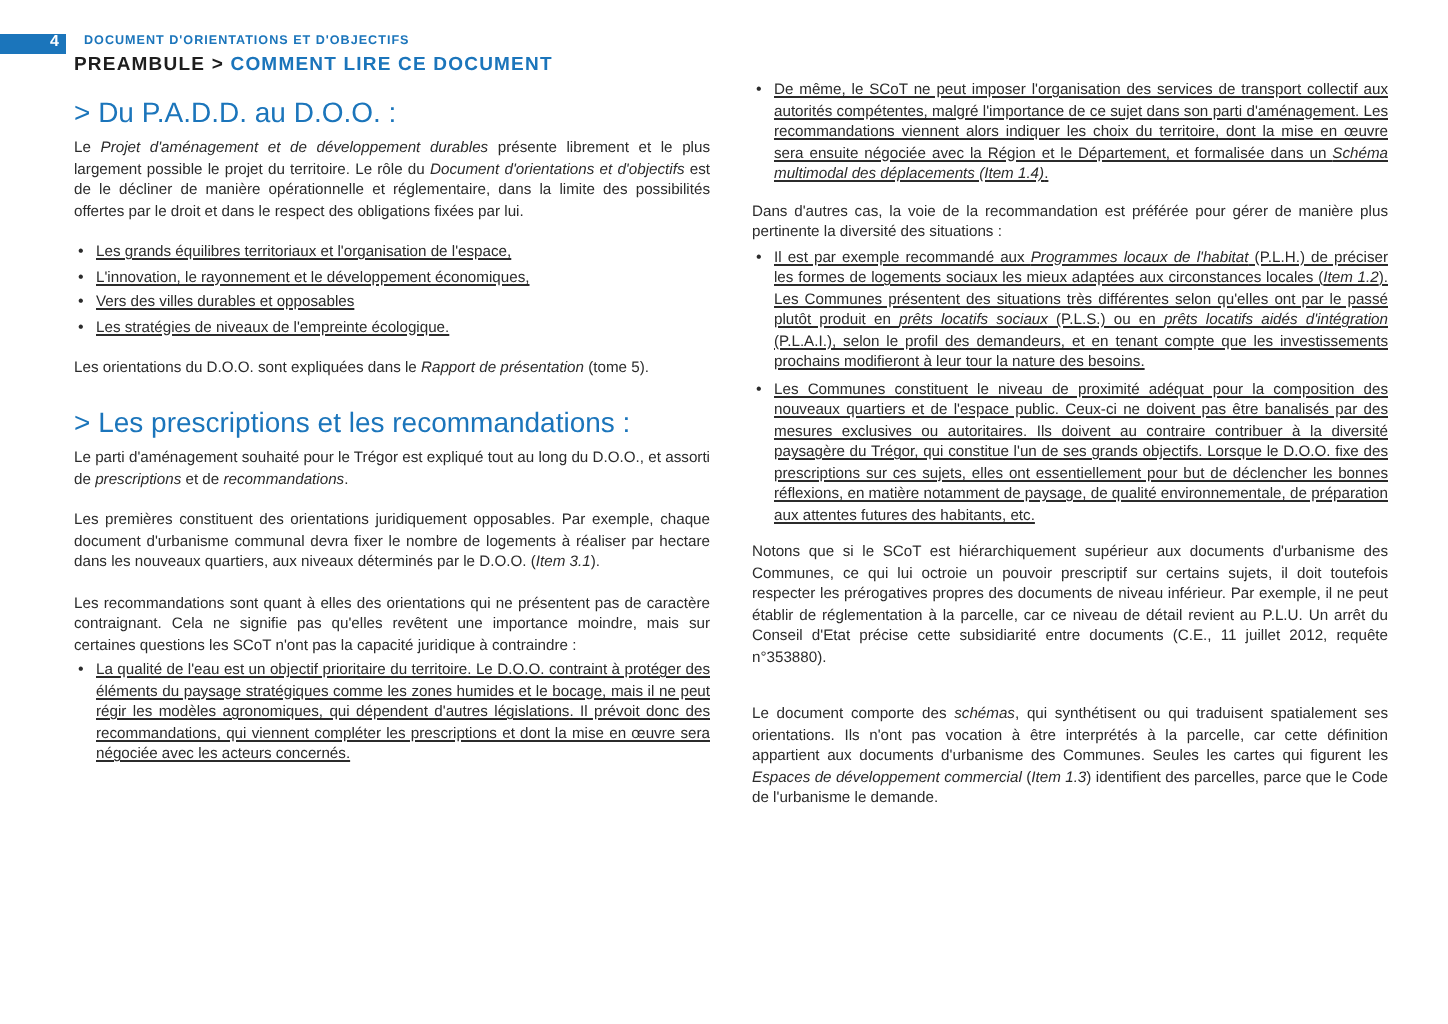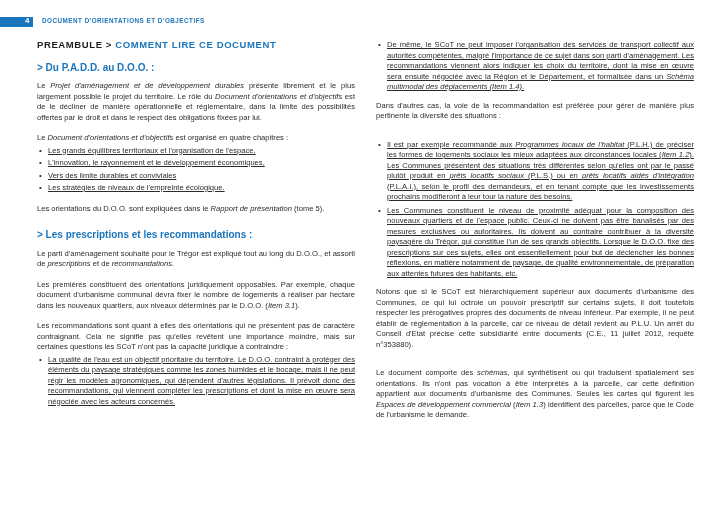--- a/index.html
+++ b/index.html
@@ -1,27 +1,27 @@
 <!DOCTYPE html>
 <html><head>
 <meta charset="utf-8">
 <style>
   html, body { margin:0; padding:0; background:#ffffff; }
   body { width:724px; height:512px; position:relative; overflow:hidden; font-family:"Liberation Sans", sans-serif; color:#2b2b2b; }
   .page-tab { position:absolute; left:0; top:17px; width:33px; height:10px; background:#1b75bb; }
   .page-num { position:absolute; left:25px; top:16px; font-size:8px; font-weight:bold; color:#ffffff; }
   .running-head { position:absolute; left:42px; top:17px; font-size:6.3px; font-weight:bold; color:#1b75bb; letter-spacing:0.5px; }
   .col { position:absolute; font-size:7.6px; line-height:10.5px; text-align:justify; }
-  .col-left { left:37px; top:40px; width:318px; }
+  .col-left { left:37px; top:28px; width:318px; }
   .col-right { left:376px; top:40px; width:318px; }
   .section-title { font-size:9.5px; font-weight:bold; letter-spacing:0.6px; margin:0 0 12px 0; }
   .section-title .pre { color:#1e1e1e; }
   .section-title .sep { color:#1e1e1e; }
   .section-title .main { color:#1b75bb; }
-  h2 { font-size:10px; font-weight:bold; color:#1b75bb; margin:12px 0 8px 0; }
+  h2 { font-size:14px; font-weight:normal; color:#1b75bb; margin:12px 0 8px 0; }
   p { margin:0 0 10px 0; }
   ul { list-style:none; margin:0 0 10px 0; padding:0;text-decoration:underline; }
   li { position:relative; padding-left:11px; margin:0 0 2px 0; }
   li::before { content:"•"; position:absolute; left:2px; top:0; font-size:8px; }
   i { font-style:italic; }
 </style>
 </head>
 <body>
 
 <div class="page-tab"></div>
@@ -32,26 +32,25 @@
   <div class="section-title">
     <span class="pre">PREAMBULE</span>
     <span class="sep">&gt;</span>
     <span class="main">COMMENT LIRE CE DOCUMENT</span>
   </div>
 
   <h2>&gt; Du P.A.D.D. au D.O.O. :</h2>
 
   <p><span>Le </span><i>Projet d'aménagement et de développement durables</i><span> présente librement et le plus largement possible le projet du territoire. Le rôle du </span><i>Document d'orientations et d'objectifs</i><span> est de le décliner de manière opérationnelle et réglementaire, dans la limite des possibilités offertes par le droit et dans le respect des obligations fixées par lui.</span></p>
 
-  <p style="margin-bottom:2px"><span>Le </span><i>Document d'orientations et d'objectifs</i><span> est organisé en quatre chapitres :</span></p>
 
   <ul>
     <li>Les grands équilibres territoriaux et l'organisation de l'espace,</li>
     <li>L'innovation, le rayonnement et le développement économiques,</li>
-    <li>Vers des limite durables et conviviales</li>
+    <li>Vers des villes durables et opposables</li>
     <li>Les stratégies de niveaux de l'empreinte écologique.</li>
   </ul>
 
   <p style="margin-bottom:16px"><span>Les orientations du D.O.O. sont expliquées dans le </span><i>Rapport de présentation</i><span> (tome 5).</span></p>
 
   <h2>&gt; Les prescriptions et les recommandations :</h2>
 
   <p><span>Le parti d'aménagement souhaité pour le Trégor est expliqué tout au long du D.O.O., et assorti de </span><i>prescriptions</i><span> et de </span><i>recommandations</i><span>.</span></p>
 
   <p><span>Les premières constituent des orientations juridiquement opposables. Par exemple, chaque document d'urbanisme communal devra fixer le nombre de logements à réaliser par hectare dans les nouveaux quartiers, aux niveaux déterminés par le D.O.O. (</span><i>Item 3.1</i><span>).</span></p>
@@ -61,21 +60,21 @@
   <ul>
     <li>La qualité de l'eau est un objectif prioritaire du territoire. Le D.O.O. contraint à protéger des éléments du paysage stratégiques comme les zones humides et le bocage, mais il ne peut régir les modèles agronomiques, qui dépendent d'autres législations. Il prévoit donc des recommandations, qui viennent compléter les prescriptions et dont la mise en œuvre sera négociée avec les acteurs concernés.</li>
   </ul>
 </div>
 
 <div class="col col-right">
   <ul style="margin-bottom:8px">
     <li><span>De même, le SCoT ne peut imposer l'organisation des services de transport collectif aux autorités compétentes, malgré l'importance de ce sujet dans son parti d'aménagement. Les recommandations viennent alors indiquer les choix du territoire, dont la mise en œuvre sera ensuite négociée avec la Région et le Département, et formalisée dans un </span><i>Schéma multimodal des déplacements (Item 1.4)</i><span>.</span></li>
   </ul>
 
-  <p style="margin-bottom:18px">Dans d'autres cas, la voie de la recommandation est préférée pour gérer de manière plus pertinente la diversité des situations :</p>
+  <p style="margin-bottom:2px">Dans d'autres cas, la voie de la recommandation est préférée pour gérer de manière plus pertinente la diversité des situations :</p>
 
   <ul style="margin-bottom:8px">
     <li style="margin-bottom:3px"><span>Il est par exemple recommandé aux </span><i>Programmes locaux de l'habitat</i><span> (P.L.H.) de préciser les formes de logements sociaux les mieux adaptées aux circonstances locales (</span><i>Item 1.2</i><span>). Les Communes présentent des situations très différentes selon qu'elles ont par le passé plutôt produit en </span><i>prêts locatifs sociaux</i><span> (P.L.S.) ou en </span><i>prêts locatifs aidés d'intégration</i><span> (P.L.A.I.), selon le profil des demandeurs, et en tenant compte que les investissements prochains modifieront à leur tour la nature des besoins.</span></li>
     <li>Les Communes constituent le niveau de proximité adéquat pour la composition des nouveaux quartiers et de l'espace public. Ceux-ci ne doivent pas être banalisés par des mesures exclusives ou autoritaires. Ils doivent au contraire contribuer à la diversité paysagère du Trégor, qui constitue l'un de ses grands objectifs. Lorsque le D.O.O. fixe des prescriptions sur ces sujets, elles ont essentiellement pour but de déclencher les bonnes réflexions, en matière notamment de paysage, de qualité environnementale, de préparation aux attentes futures des habitants, etc.</li>
   </ul>
 
   <p style="margin-bottom:18px">Notons que si le SCoT est hiérarchiquement supérieur aux documents d'urbanisme des Communes, ce qui lui octroie un pouvoir prescriptif sur certains sujets, il doit toutefois respecter les prérogatives propres des documents de niveau inférieur. Par exemple, il ne peut établir de réglementation à la parcelle, car ce niveau de détail revient au P.L.U. Un arrêt du Conseil d'Etat précise cette subsidiarité entre documents (C.E., 11 juillet 2012, requête n°353880).</p>
 
 
   <p><span>Le document comporte des </span><i>schémas</i><span>, qui synthétisent ou qui traduisent spatialement ses orientations. Ils n'ont pas vocation à être interprétés à la parcelle, car cette définition appartient aux documents d'urbanisme des Communes. Seules les cartes qui figurent les </span><i>Espaces de développement commercial</i><span> (</span><i>Item 1.3</i><span>) identifient des parcelles, parce que le Code de l'urbanisme le demande.</span></p>

